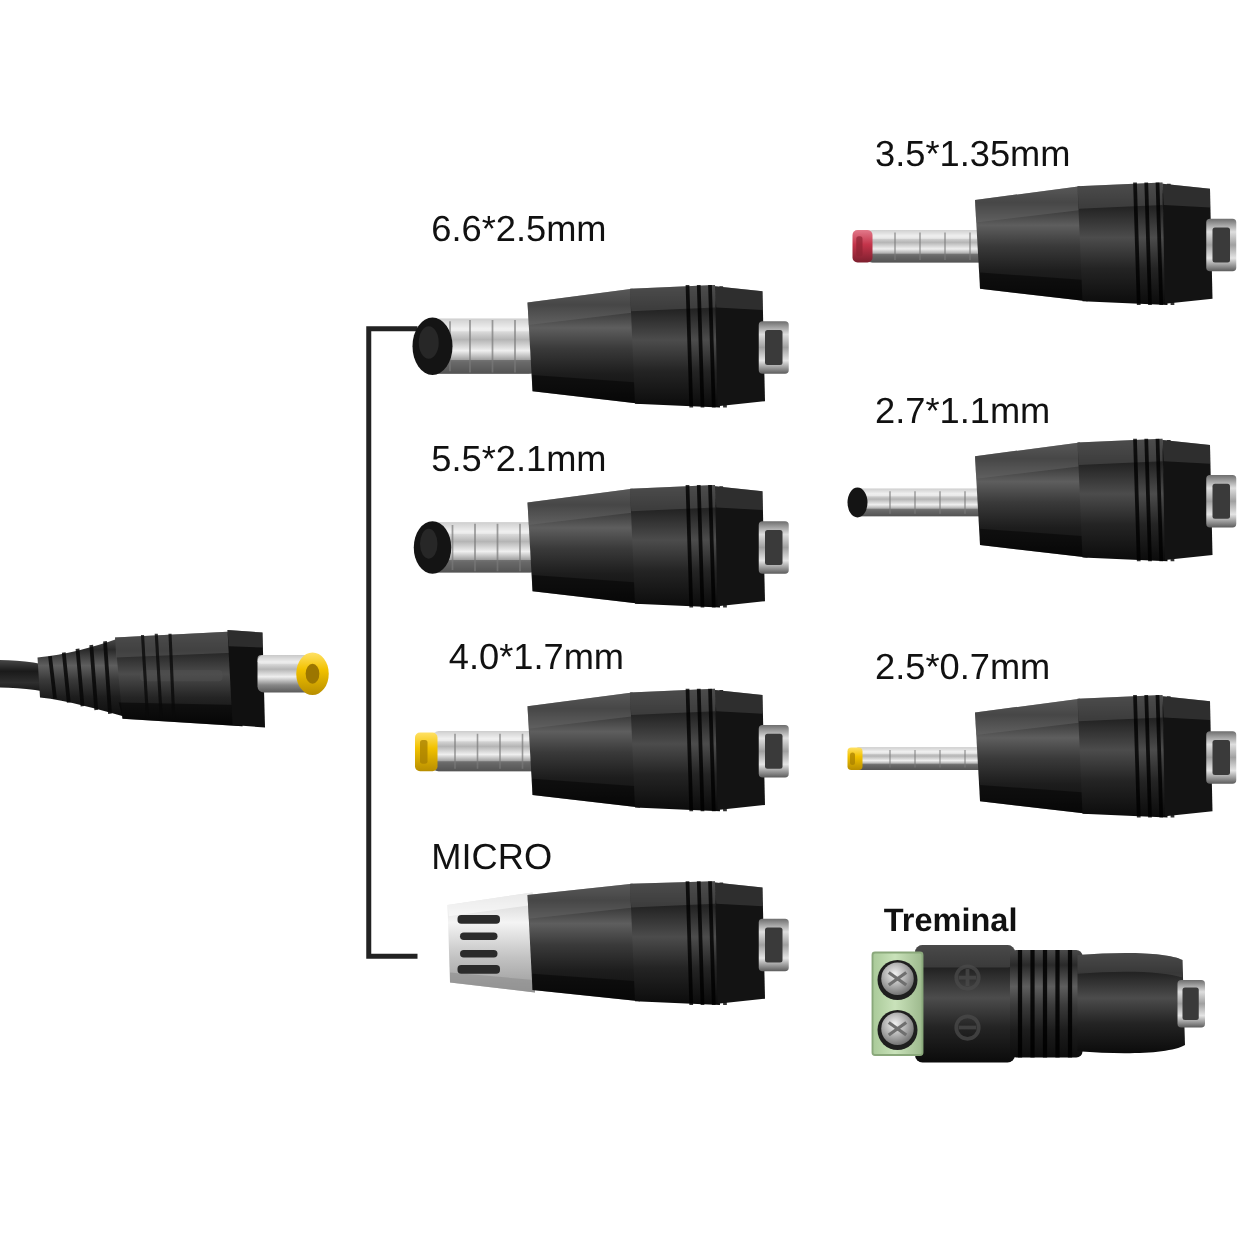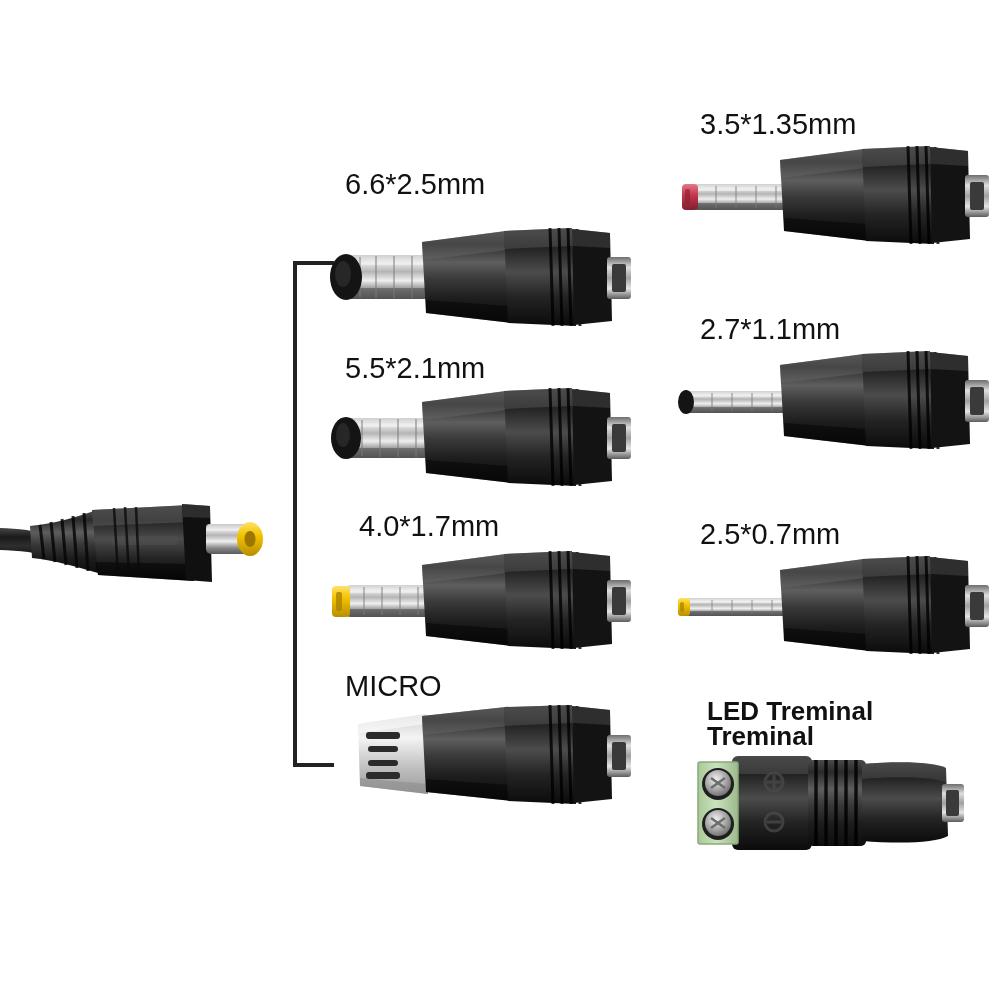--- a/index.html
+++ b/index.html
@@ -121,21 +121,20 @@
   <div class="label" style="left:359px; top:510px;">4.0*1.7mm</div>
 
   <div class="label" style="left:345px; top:670px;">MICRO</div>
 
   <div class="label" style="left:700px; top:108px;">3.5*1.35mm</div>
 
   <div class="label" style="left:700px; top:313px;">2.7*1.1mm</div>
 
   <div class="label" style="left:700px; top:518px;">2.5*0.7mm</div>
 
-  <div class="label bold" style="left:707px; top:697px;">LED Treminal</div>
   <div class="label bold" style="left:707px; top:722px;">Treminal</div>
 
   <div class="bracket" style="left:288px; top:258px;">
     <svg width="50" height="512" viewBox="0 0 50 512">
       <path d="M44 5 L7 5 L7 507 L44 507" fill="none" stroke="#222222" stroke-width="4" stroke-linecap="square"></path>
     </svg>
   </div>
 
   <div class="cable" style="left:-6px; top:484px;">
     <svg width="300" height="110" viewBox="0 0 300 110">

